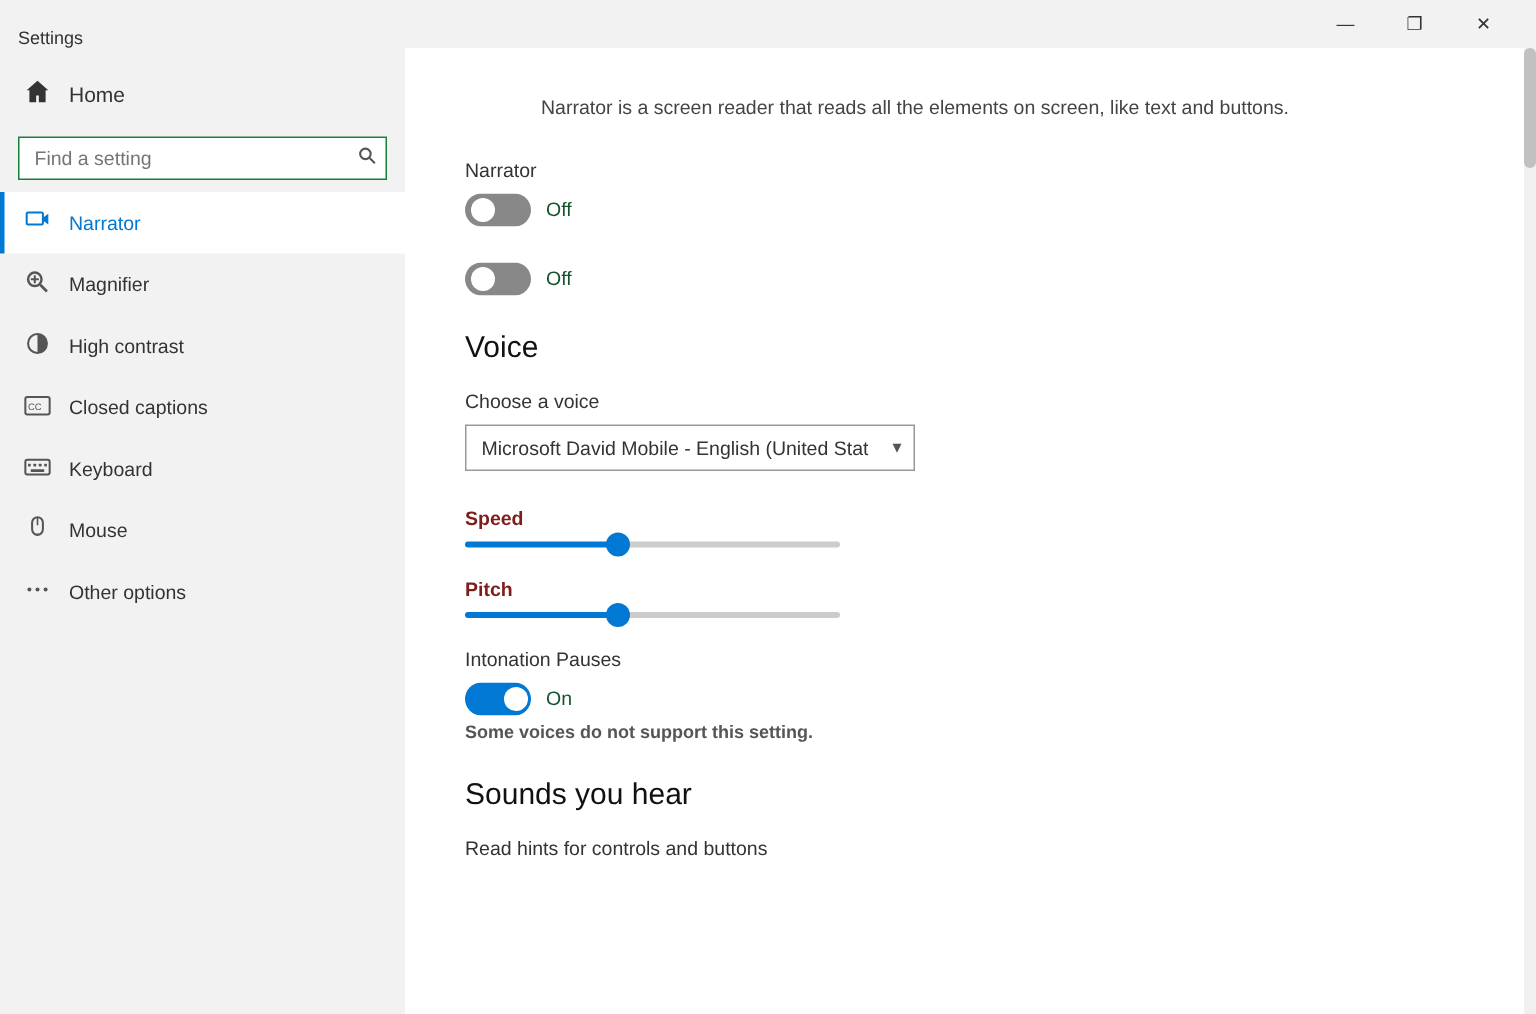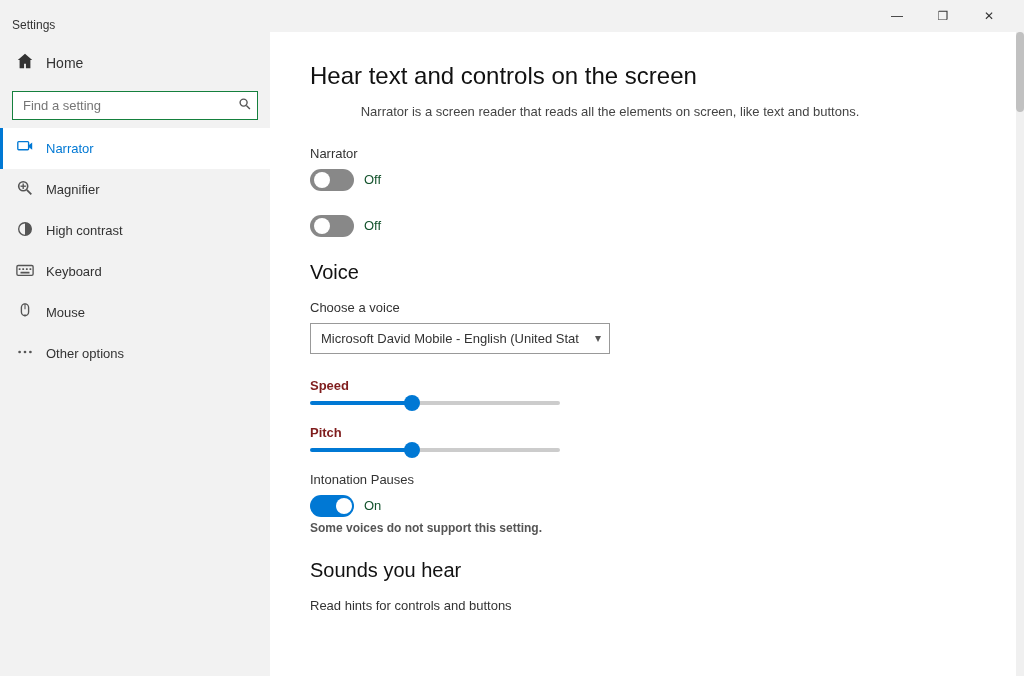--- a/index.html
+++ b/index.html
@@ -341,20 +341,29 @@
     <div class="sidebar-item">
       <span class="icon">
         <svg class="svg-icon" viewBox="0 0 20 20">
             <circle cx="10" cy="10" r="7" stroke="#555" stroke-width="1.5" fill="none"></circle>
             <path d="M10 3a7 7 0 0 1 0 14V3z" fill="#555"></path>
           </svg>
       </span>
       <span>High contrast</span>
     </div>
 
+    <div class="sidebar-item">
+      <span class="icon">
+        <svg class="svg-icon" viewBox="0 0 20 20">
+            <rect x="1" y="4" width="18" height="13" rx="1.5" stroke="#555" stroke-width="1.5" fill="none"></rect>
+            <text x="3" y="14" font-size="7" fill="#555">CC</text>
+          </svg>
+      </span>
+      <span>Closed captions</span>
+    </div>
 
     <div class="sidebar-item">
       <span class="icon">
         <svg class="svg-icon" viewBox="0 0 20 20">
             <rect x="1" y="5" width="18" height="11" rx="1.5" stroke="#555" stroke-width="1.5" fill="none"></rect>
             <rect x="3" y="8" width="2" height="2" rx="0.3" fill="#555"></rect>
             <rect x="7" y="8" width="2" height="2" rx="0.3" fill="#555"></rect>
             <rect x="11" y="8" width="2" height="2" rx="0.3" fill="#555"></rect>
             <rect x="15" y="8" width="2" height="2" rx="0.3" fill="#555"></rect>
             <rect x="5" y="12" width="10" height="2" rx="0.3" fill="#555"></rect>
@@ -380,21 +389,20 @@
             <circle cx="4" cy="10" r="1.5" fill="#555"></circle>
             <circle cx="10" cy="10" r="1.5" fill="#555"></circle>
             <circle cx="16" cy="10" r="1.5" fill="#555"></circle>
           </svg>
       </span>
       <span>Other options</span>
     </div>
   </div>
 
   <div class="main-content">
-    <h1 class="page-title">Hear text and controls on the screen</h1>
     <p class="description">Narrator is a screen reader that reads all the elements on screen, like text and buttons.</p>
 
     <div class="setting-group">
       <div class="setting-label">Narrator</div>
       <div class="toggle-row">
         <div class="toggle"></div>
         <span class="toggle-text">Off</span>
       </div>
     </div>
 

